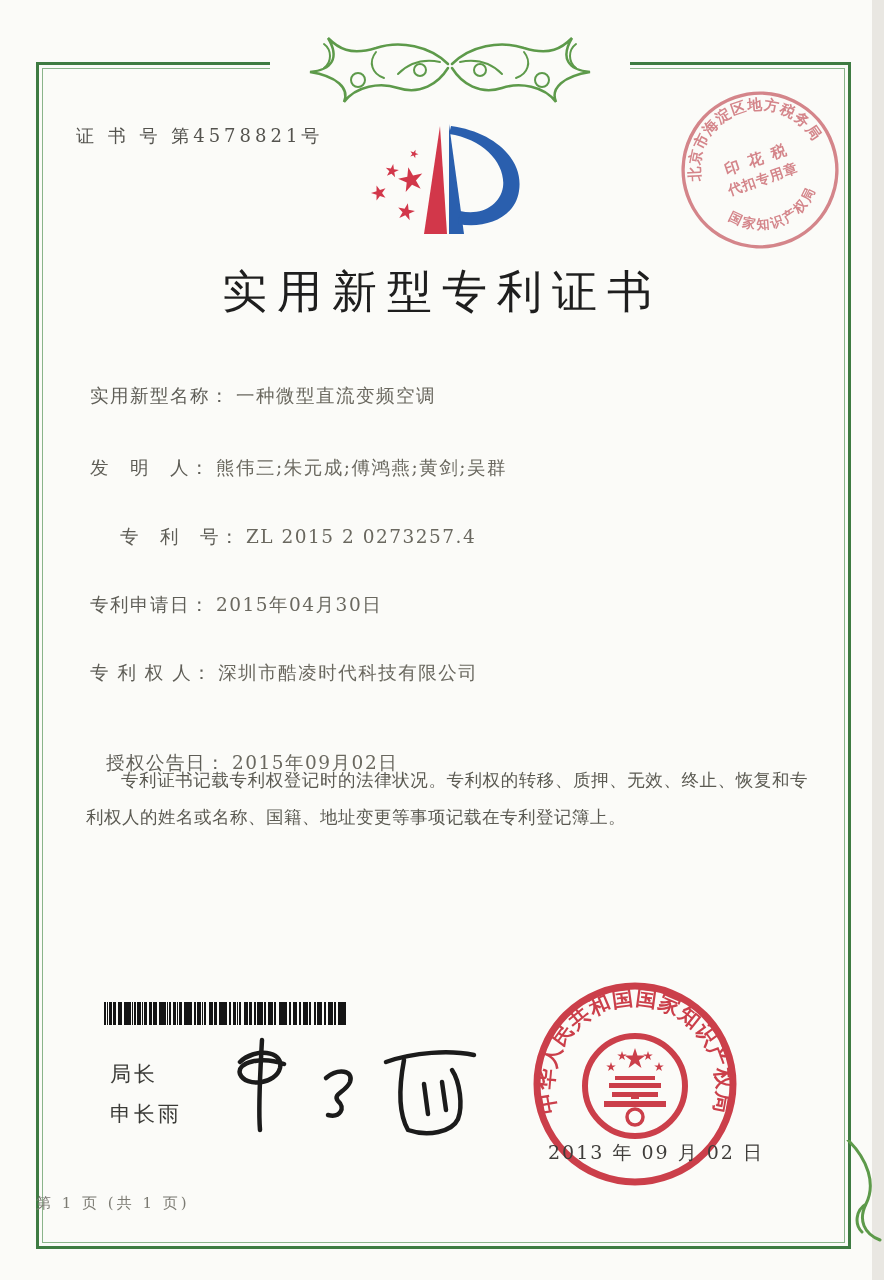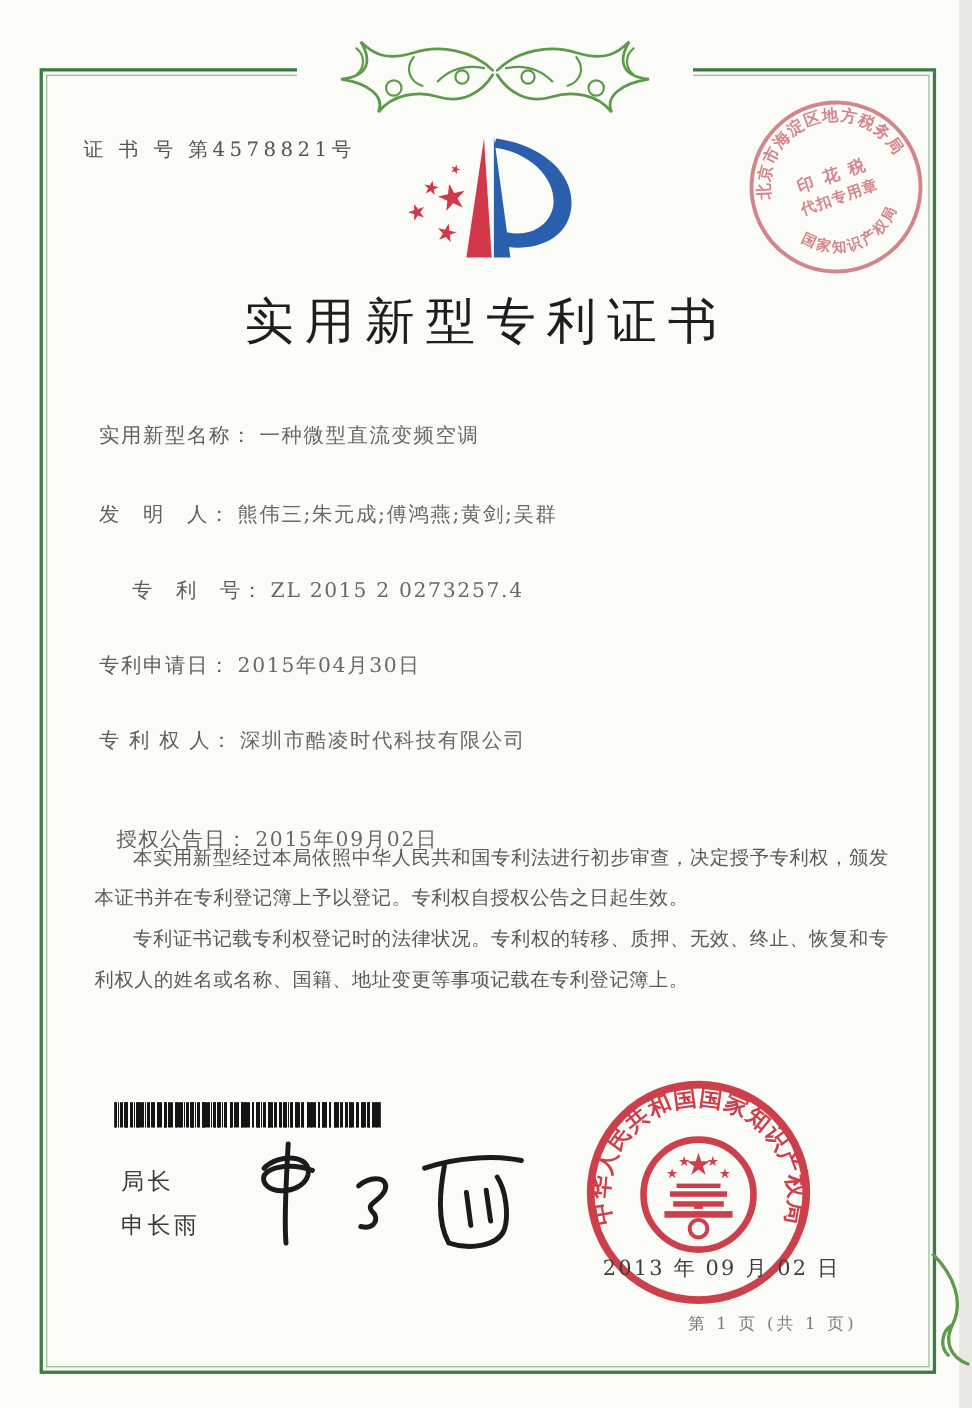--- a/index.html
+++ b/index.html
@@ -55,22 +55,22 @@
   .sig-name {left:110px;top:1100px;font-size:21px;color:#3b3b37;letter-spacing:3px;}
   
   .tax-seal{left:664px;top:74px;width:192px;height:192px;transform:rotate(-19deg);}
   .big-seal{left:524px;top:978px;width:222px;height:214px;}
   .seal-date{
     left:548px;top:1140px;width:200px;text-align:center;
     font-size:19px;color:#3f3d3a;letter-spacing:2px;white-space:nowrap;
   }
   
   .page-footer{
-    left:36px;top:1194px;width:714px;text-align:right;
-    font-size:15px;color:#7c7b73;letter-spacing:3px;margin-left:29px;
+    left:36px;top:1194px;width:714px;text-align:left;
+    font-size:15px;color:#7c7b73;letter-spacing:3px;
   }
   .edge-shade{left:872px;top:0;width:12px;height:1280px;background:#e9e7e2;}
 </style>
 </head>
 <body>
 
 <div class="abs edge-shade"></div>
 
 <div class="abs frame-outer">
   <div class="frame-inner"></div>
@@ -151,21 +151,20 @@
   <span class="lab">专利申请日：</span><span class="val">2015年04月30日</span>
 </div>
 <div class="abs field-row" style="top:660px;">
   <span class="lab">专 利 权 人：</span><span class="val">深圳市酷凌时代科技有限公司</span>
 </div>
 <div class="abs field-row" style="top:750px;margin-left:16px;">
   <span class="lab">授权公告日：</span><span class="val">2015年09月02日</span>
 </div>
 
 <div class="abs body-text">
-  <p>本实用新型经过本局依照中华人民共和国专利法进行初步审查，决定授予专利权，颁发本证书并在专利登记簿上予以登记。专利权自授权公告之日起生效。</p>
   <p>专利证书记载专利权登记时的法律状况。专利权的转移、质押、无效、终止、恢复和专利权人的姓名或名称、国籍、地址变更等事项记载在专利登记簿上。</p>
 </div>
 
 <div class="abs barcode"></div>
 
 <div class="abs sig-title">局长</div>
 <div class="abs sig-name">申长雨</div>
 <svg class="abs" style="left:218px;top:1022px;" width="270" height="125" viewBox="0 0 270 125">
   <g fill="none" stroke="#1b1b1b" stroke-width="4.5" stroke-linecap="round">
     <path d="M44,18 C42,55 40,85 42,108"></path>

